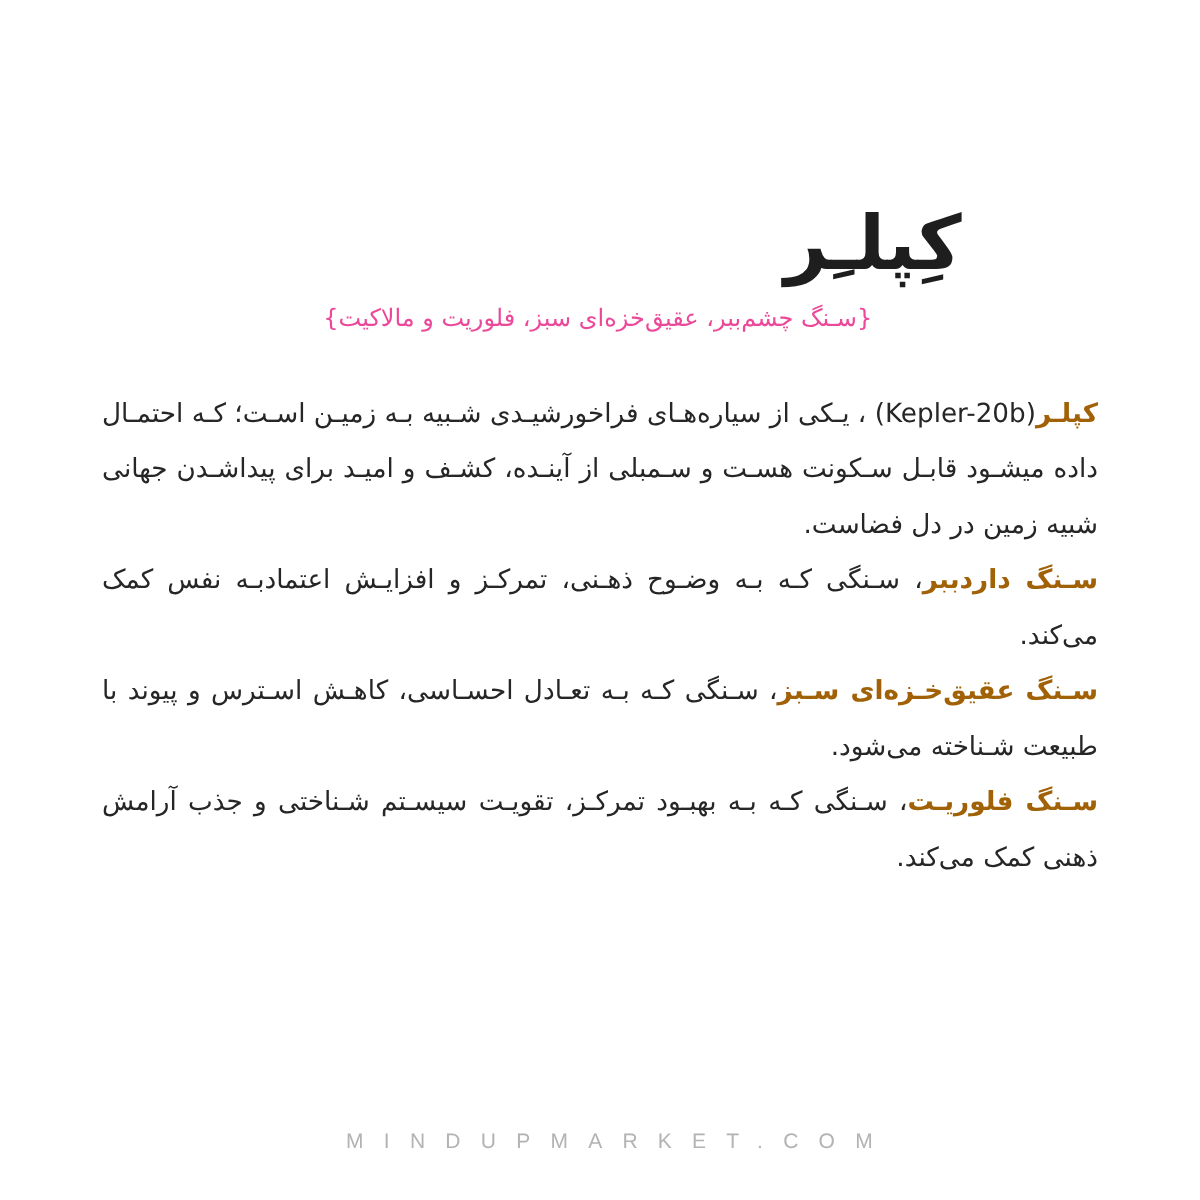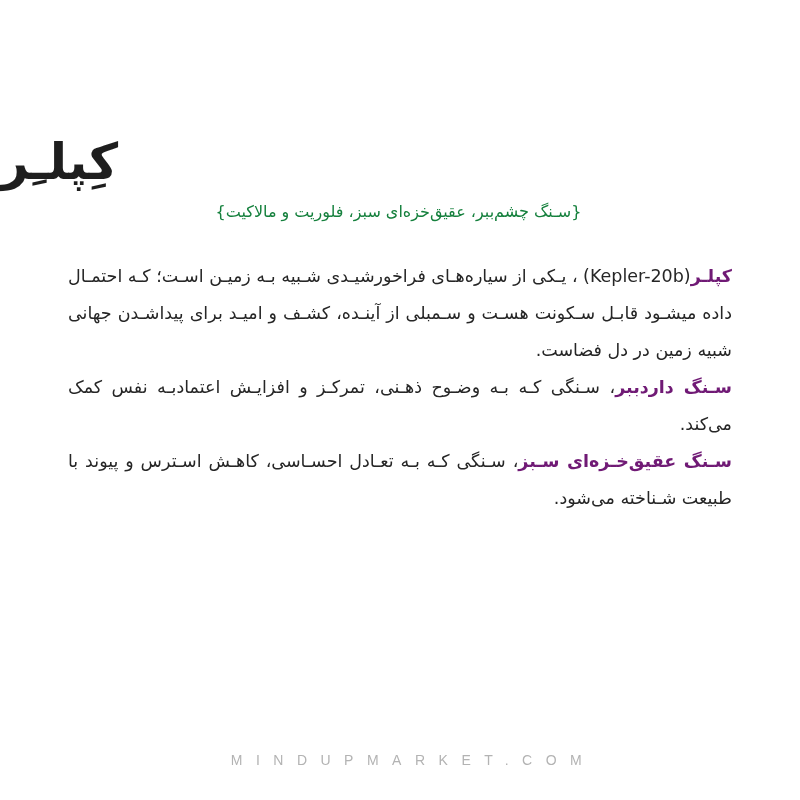--- a/index.html
+++ b/index.html
@@ -13,57 +13,57 @@
       position: relative;
       overflow: hidden;
       font-family: "DejaVu Sans", sans-serif;
       color: #222222;
     }
     .title {
       position: absolute;
       top: 122px;
       left: 0;
       width: 641px;
-      text-align: left;
+      text-align: right;
       font-size: 50px;
       font-weight: bold;
       line-height: 80px;
       direction: rtl;
       color: #1e1e1e;
     }
     .subtitle {
       position: absolute;
       top: 198px;
       left: 0;
       width: 797px;
       text-align: center;
       font-size: 16px;
       line-height: 28px;
       direction: rtl;
-      color: #15803d;
+      color: #ec4899;
     }
     .body-text {
       position: absolute;
       top: 258px;
       left: 68px;
       width: 664px;
       direction: rtl;
       text-align: justify;
       text-align-last: right;
       font-size: 17.5px;
       line-height: 37px;
       color: #262626;
     }
     .para {
       margin: 0;
       padding: 0;
     }
     .para b {
       font-weight: bold;
-      color: #701a75;
+      color: #a16207;
       margin-top: 33px;
     }
     .latin {
       direction: ltr;
       unicode-bidi: embed;
     }
     .footer {
       position: absolute;
       top: 748px;
       left: 0;
@@ -80,15 +80,16 @@
 </head>
 <body>
 
 <div class="title">کِپلـِر</div>
 <div class="subtitle">{سـنگ چشم‌ببر، عقیق‌خزه‌ای سبز، فلوریت و مالاکیت}</div>
 
 <div class="body-text">
   <p class="para"><b>کپلـر</b><span class="latin"> (Kepler-20b)</span><span>، یـکی از سیاره‌هـای فراخورشیـدی شـبیه بـه زمیـن اسـت؛ کـه احتمـال داده میشـود قابـل سـکونت هسـت و سـمبلی از آینـده، کشـف و امیـد برای پیداشـدن جهانی شبیه زمین در دل فضاست.</span></p>
   <p class="para"><b>سـنگ دارد‌ببر</b><span>، سـنگی کـه بـه وضـوح ذهـنی، تمرکـز و افزایـش اعتمادبـه نفس کمک می‌کند.</span></p>
   <p class="para"><b>سـنگ عقیق‌خـزه‌ای سـبز</b><span>، سـنگی کـه بـه تعـادل احسـاسی، کاهـش اسـترس و پیوند با طبیعت شـناخته می‌شود.</span></p>
+  <p class="para"><b>سـنگ فلوریـت</b><span>، سـنگی کـه بـه بهبـود تمرکـز، تقویـت سیسـتم شـناختی و جذب آرامش ذهنی کمک می‌کند.</span></p>
 </div>
 
 <div class="footer">MINDUPMARKET.COM</div>
 
 </body></html>

